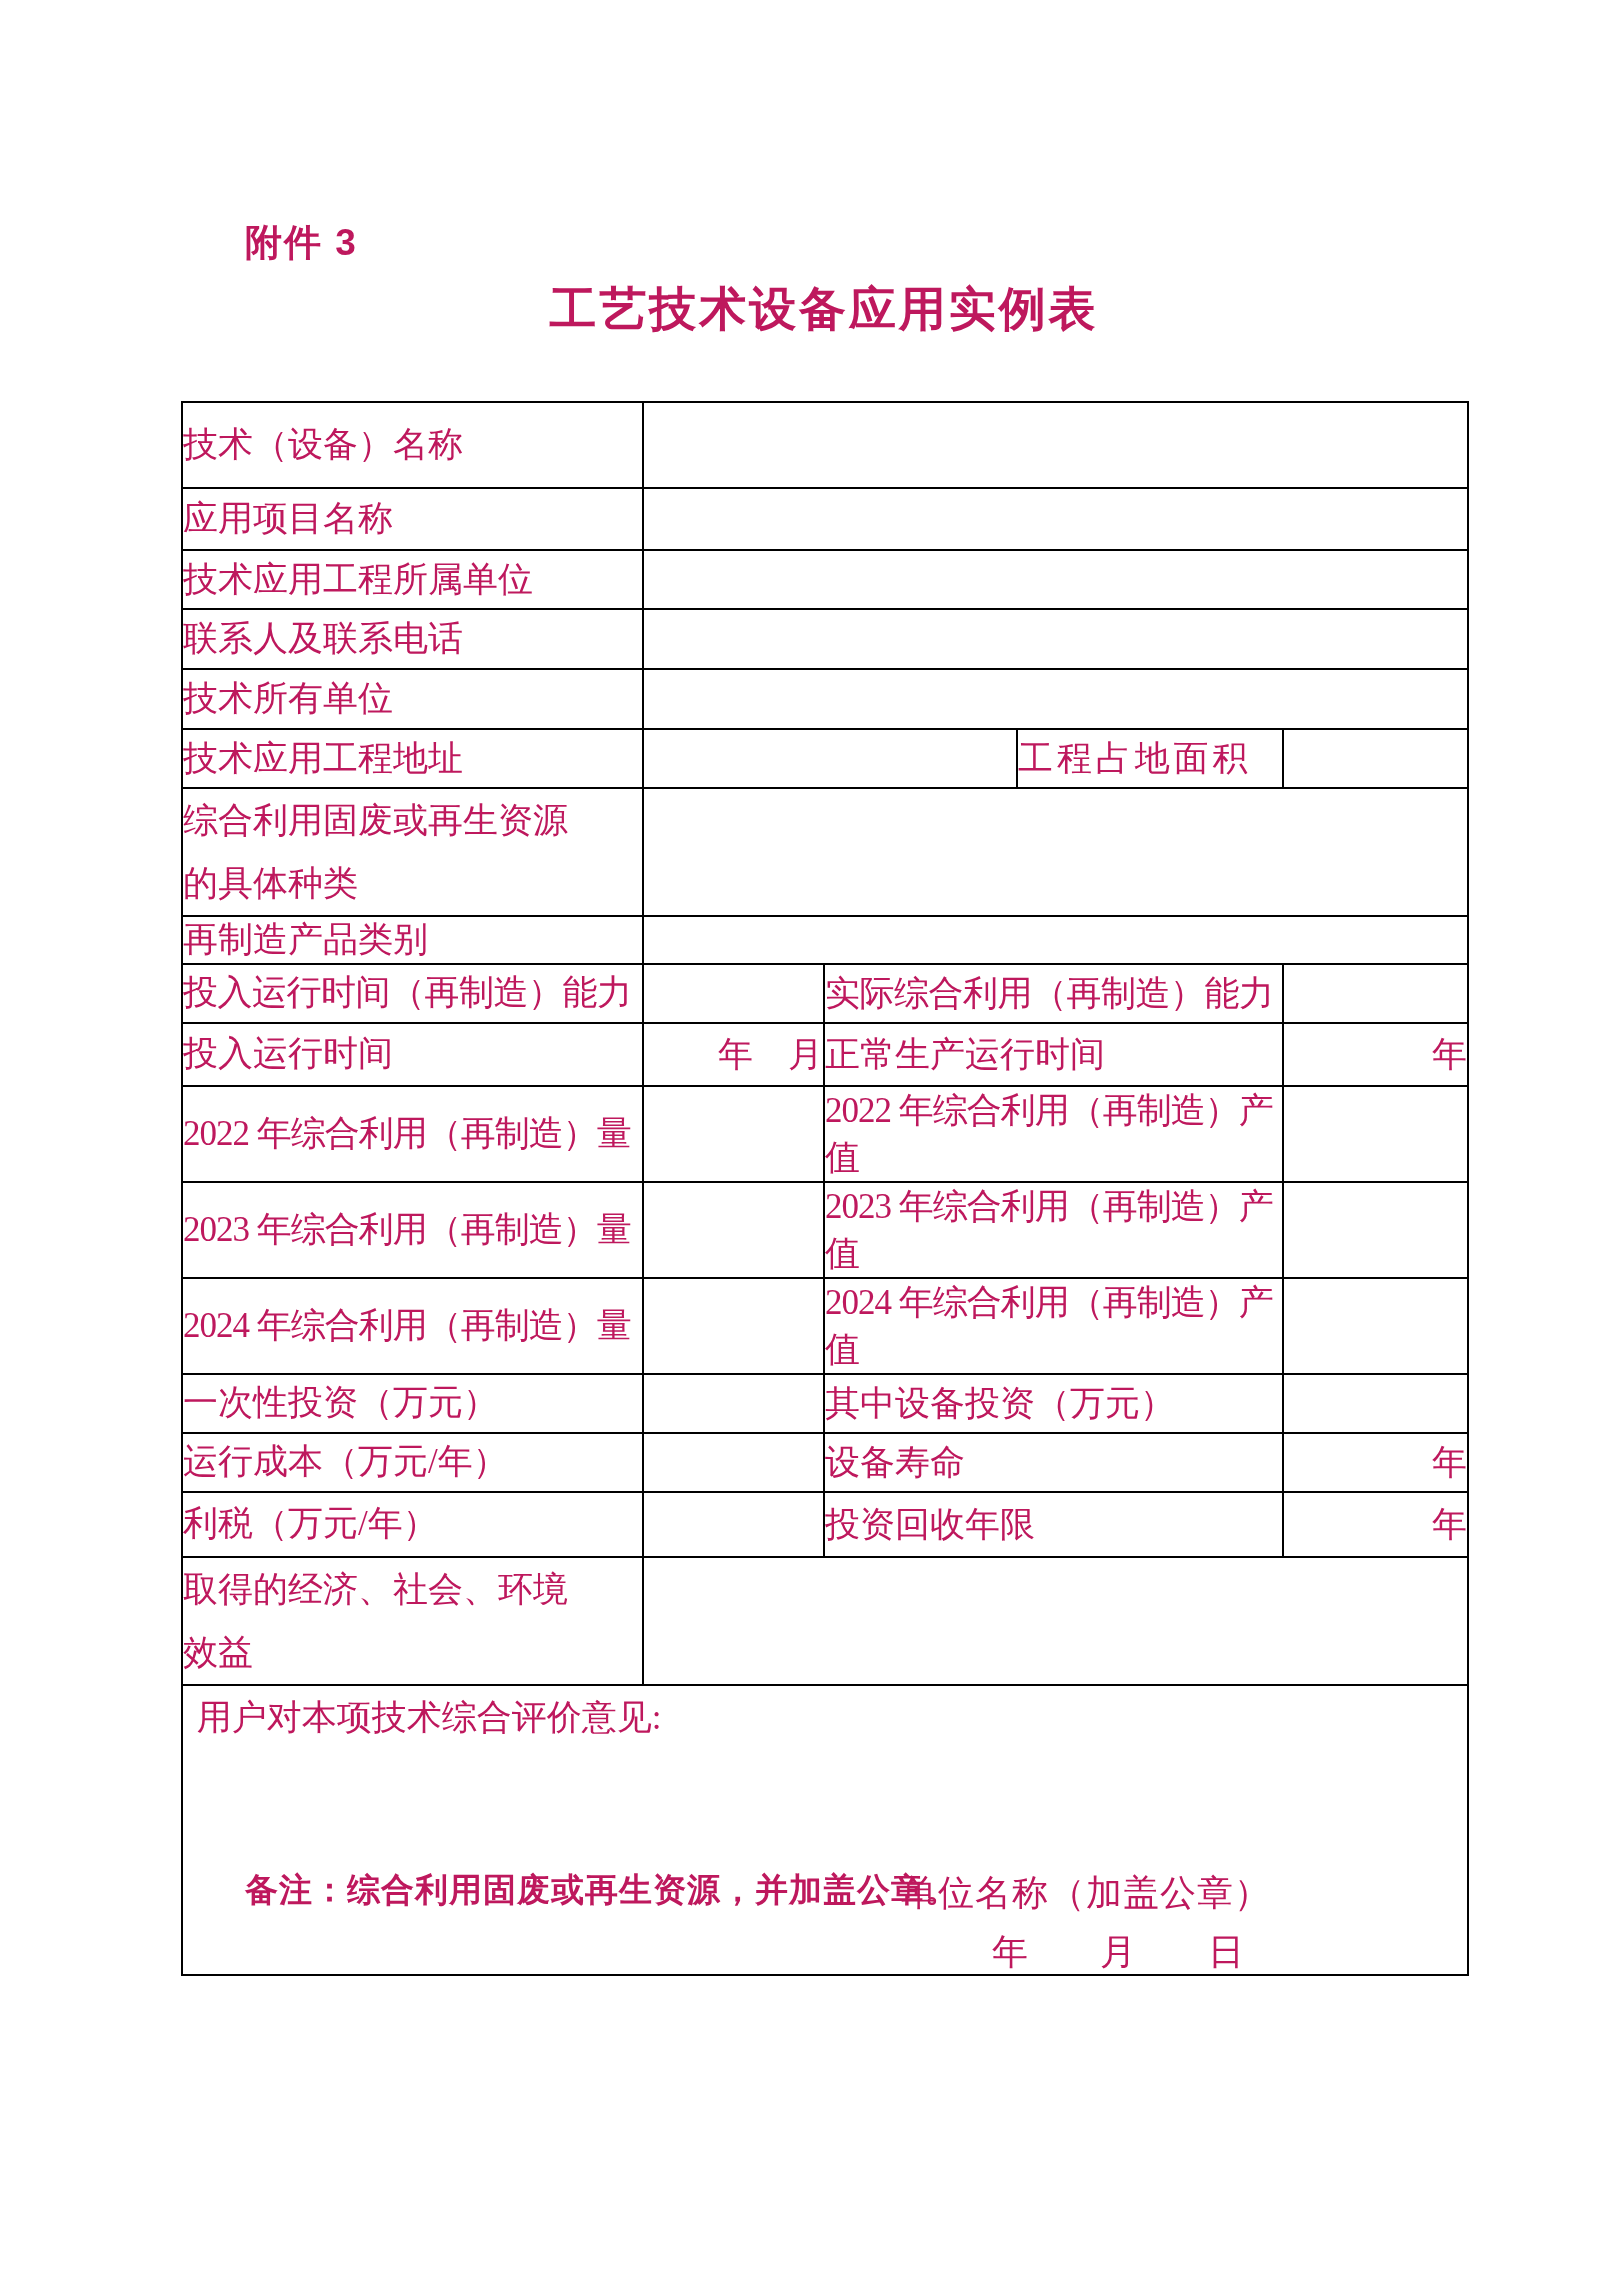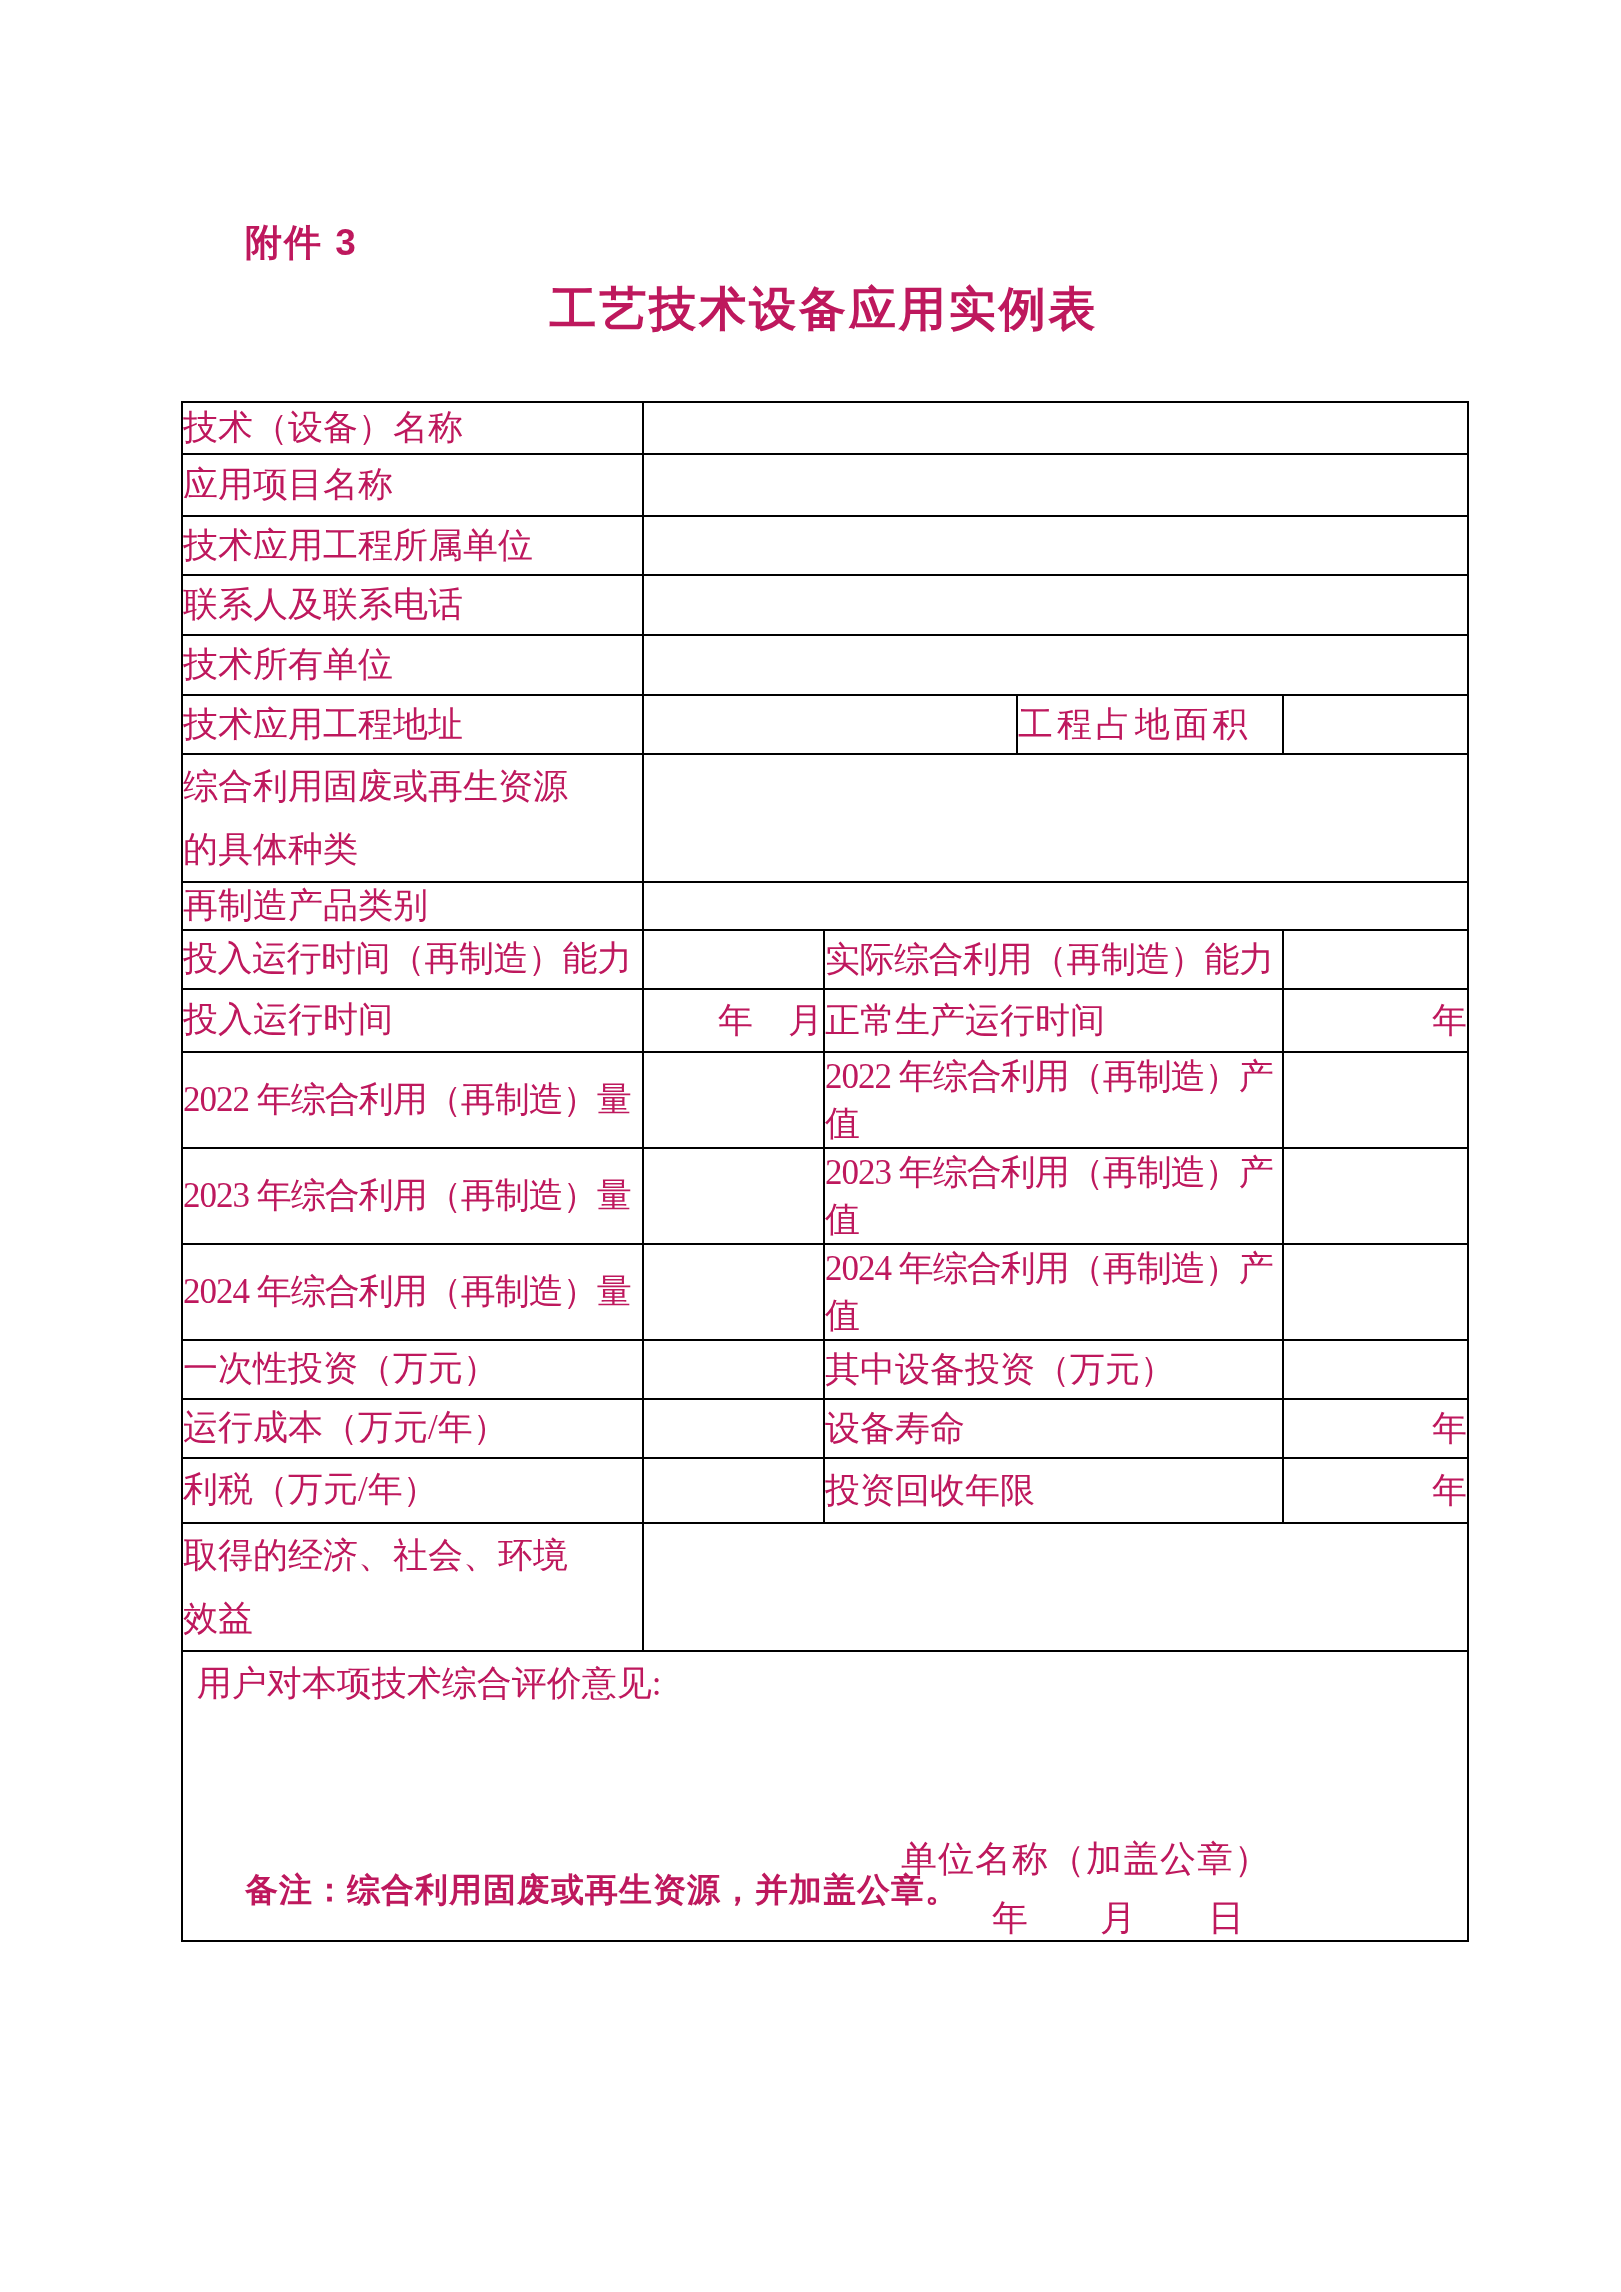--- a/index.html
+++ b/index.html
@@ -73,21 +73,21 @@
   <table class="form">
     <colgroup>
       <col style="width:461px">
         <col style="width:181px">
         <col style="width:193px">
         <col style="width:266px">
         <col style="width:185px">
     </colgroup>
 
     <tbody>
-        <tr style="height:52px">
+        <tr style="height:86px">
       <td class="lbl">技术（设备）名称</td>
       <td colspan="4"></td>
     </tr>
 
     <tr style="height:62px">
       <td class="lbl">应用项目名称</td>
       <td colspan="4"></td>
     </tr>
 
     <tr style="height:59px">

